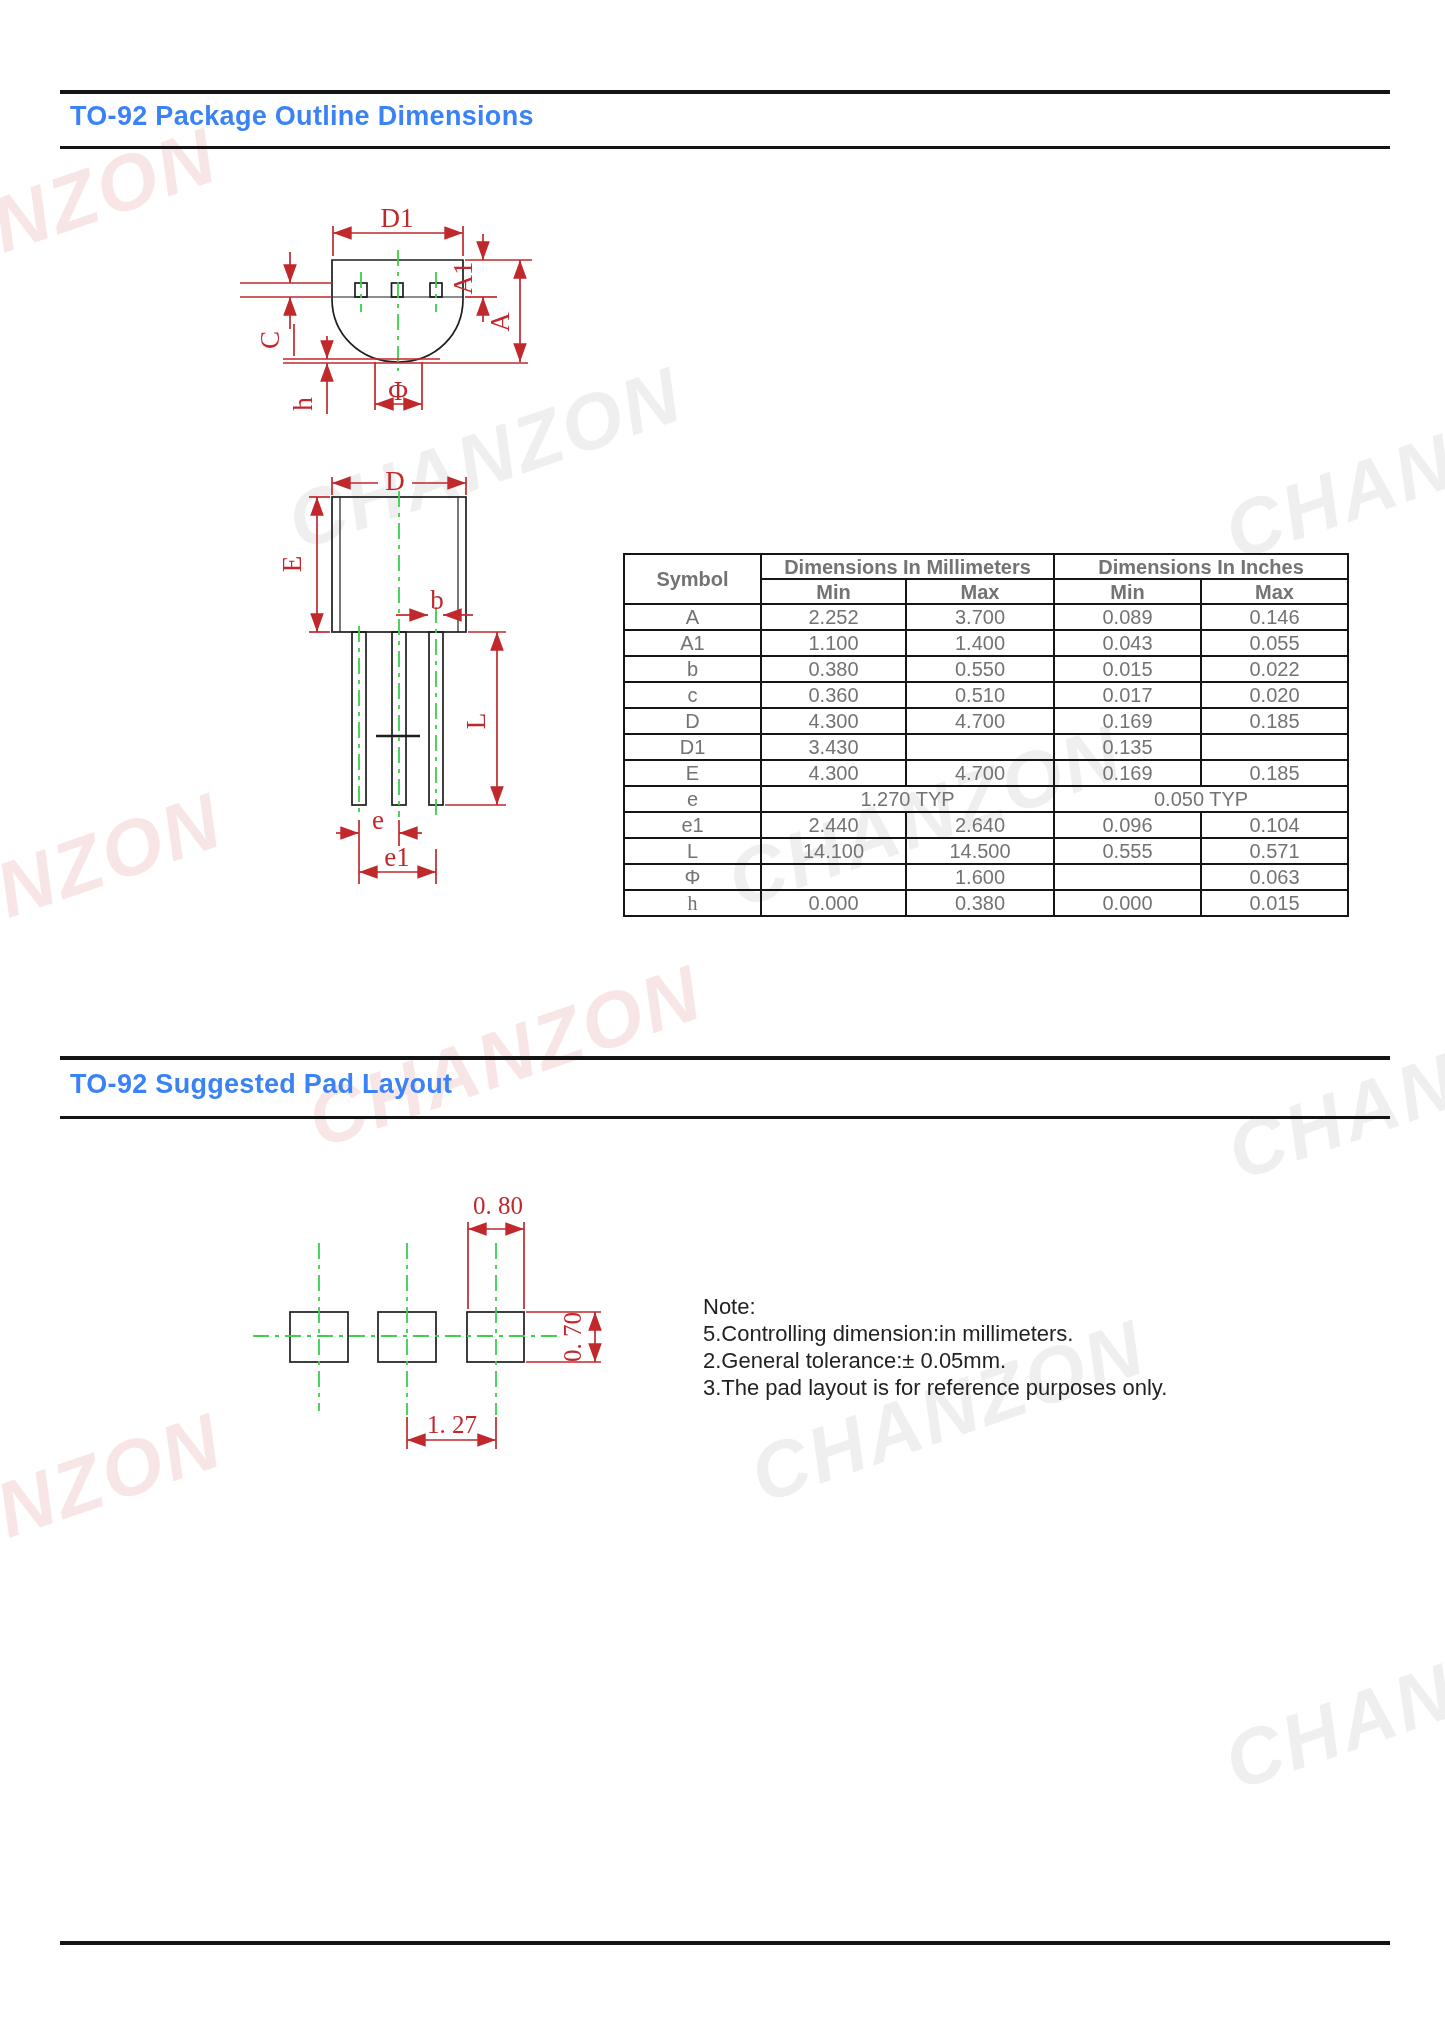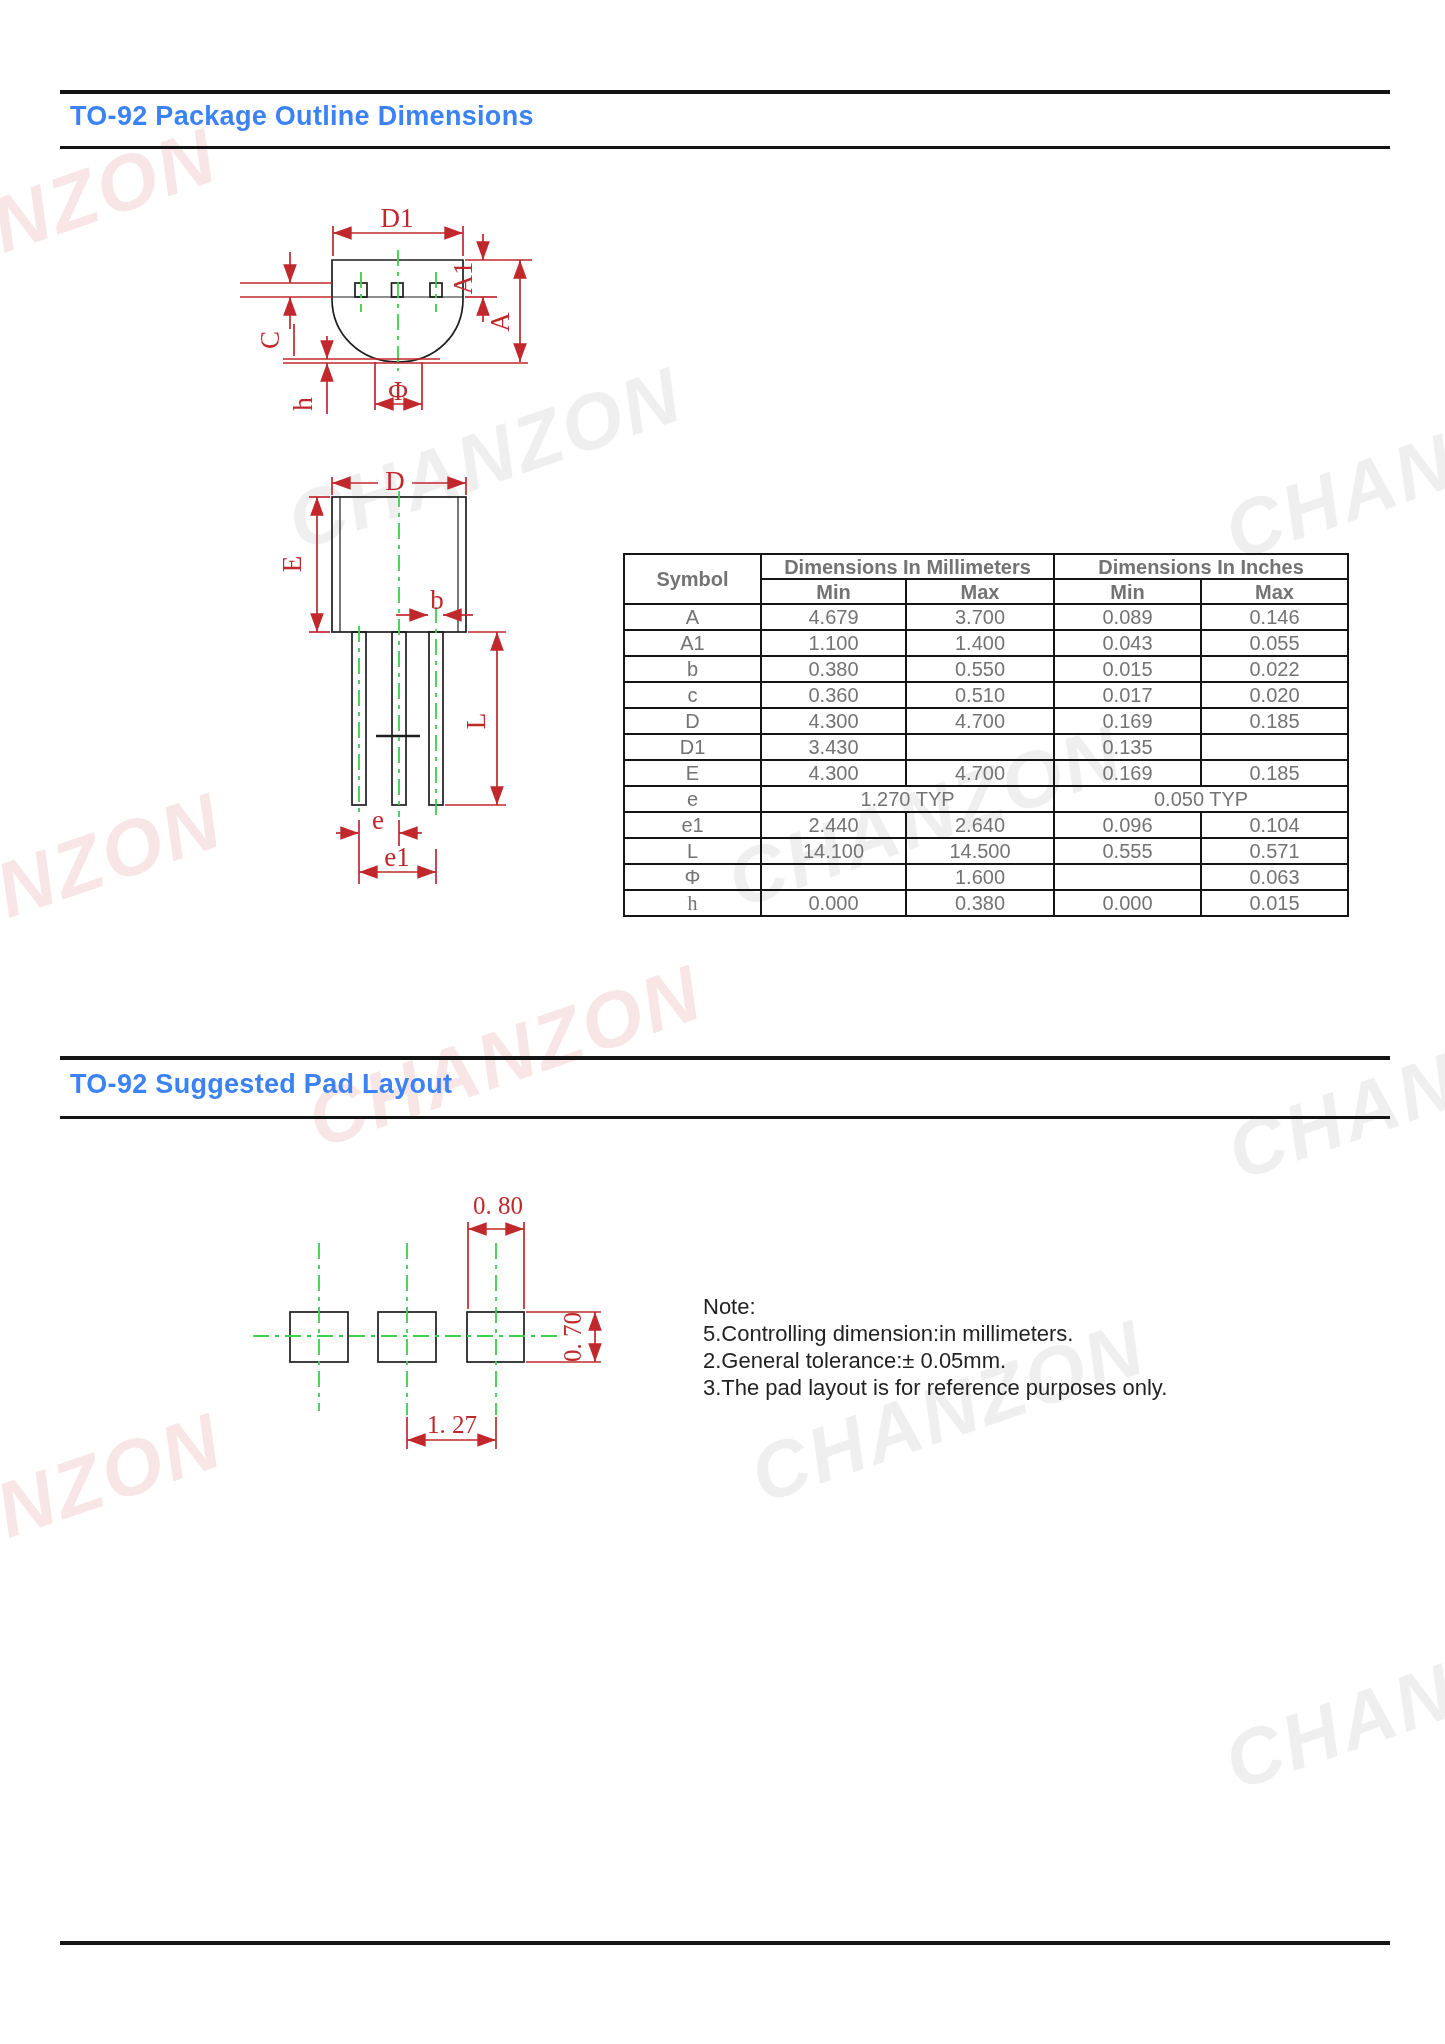--- a/index.html
+++ b/index.html
@@ -165,21 +165,21 @@
       <th colspan="2">Dimensions In Inches</th>
     </tr>
     <tr class="hrow">
       <th>Min</th>
       <th>Max</th>
       <th>Min</th>
       <th>Max</th>
     </tr>
     <tr>
       <td>A</td>
-      <td>4.679</td>
+      <td>2.252</td>
       <td>3.700</td>
       <td>0.089</td>
       <td>0.146</td>
     </tr>
     <tr>
       <td>A1</td>
       <td>1.100</td>
       <td>1.400</td>
       <td>0.043</td>
       <td>0.055</td>

